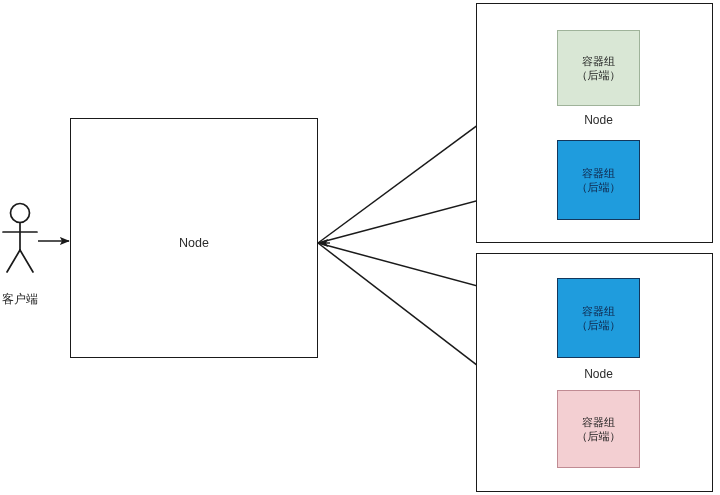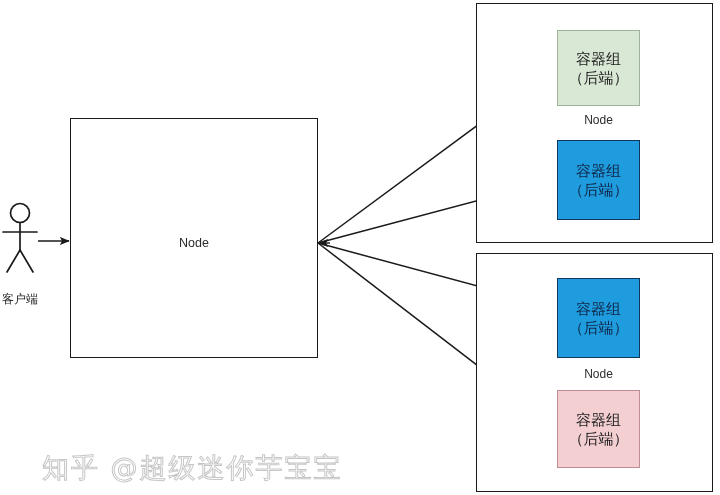--- a/index.html
+++ b/index.html
@@ -35,21 +35,21 @@
     box-sizing: border-box;
   }
   .pod-box {
     position: absolute;
     box-sizing: border-box;
     display: flex;
     flex-direction: column;
     align-items: center;
     justify-content: center;
     line-height: 1.28;
-    font-size: 15px;
+    font-size: 11px;
   }
   .pod-box .pod-line {
     display: block;
     white-space: nowrap;
   }
   .pod-green {
     background: #d9e7d5;
     border: 1.4px solid #9fb39a;
     color: #1f1f1f;
   }
@@ -161,15 +161,14 @@
     <span class="pod-line">（后端）</span>
   </div>
 
   <div class="inner-node-label" style="left:557px; top:367px; width:83px;">Node</div>
 
   <div class="pod-box pod-pink" style="left:557px; top:390px; width:83px; height:78px;">
     <span class="pod-line">容器组</span>
     <span class="pod-line">（后端）</span>
   </div>
 
-  <div id="watermark">知乎 @超级迷你芋宝宝</div>
 
 </div>
 
 </body></html>

